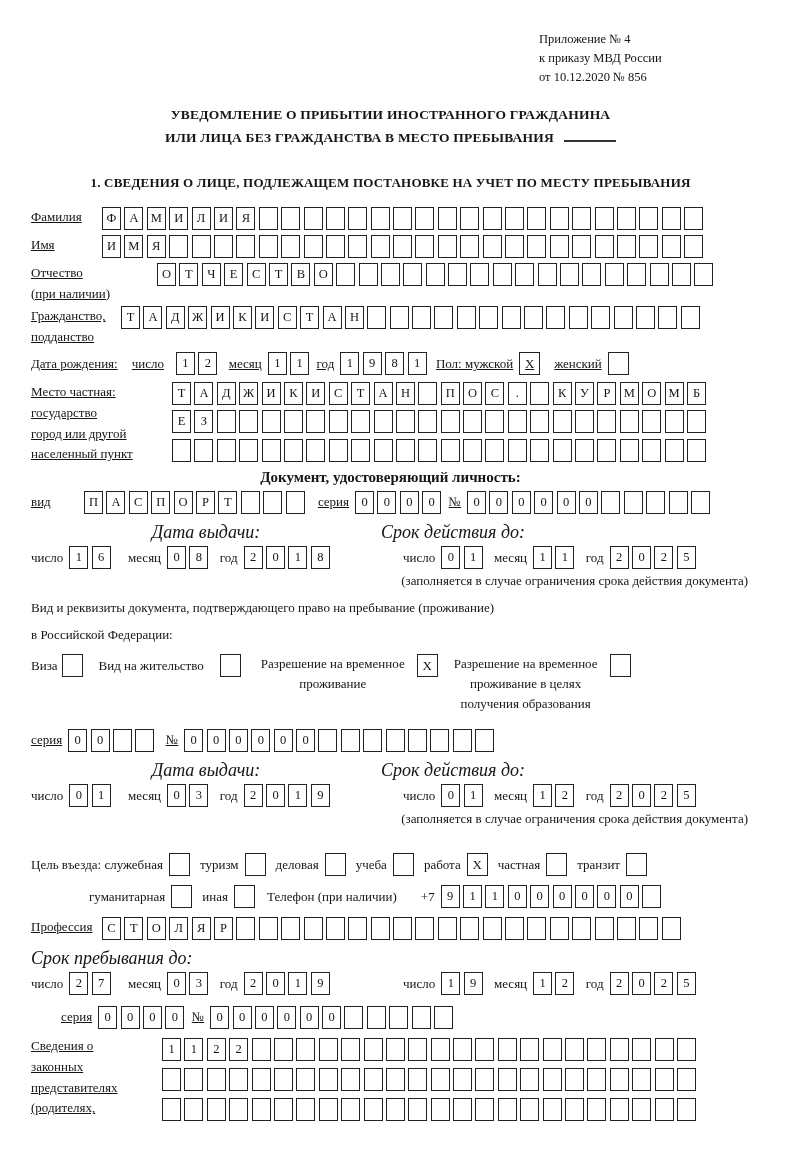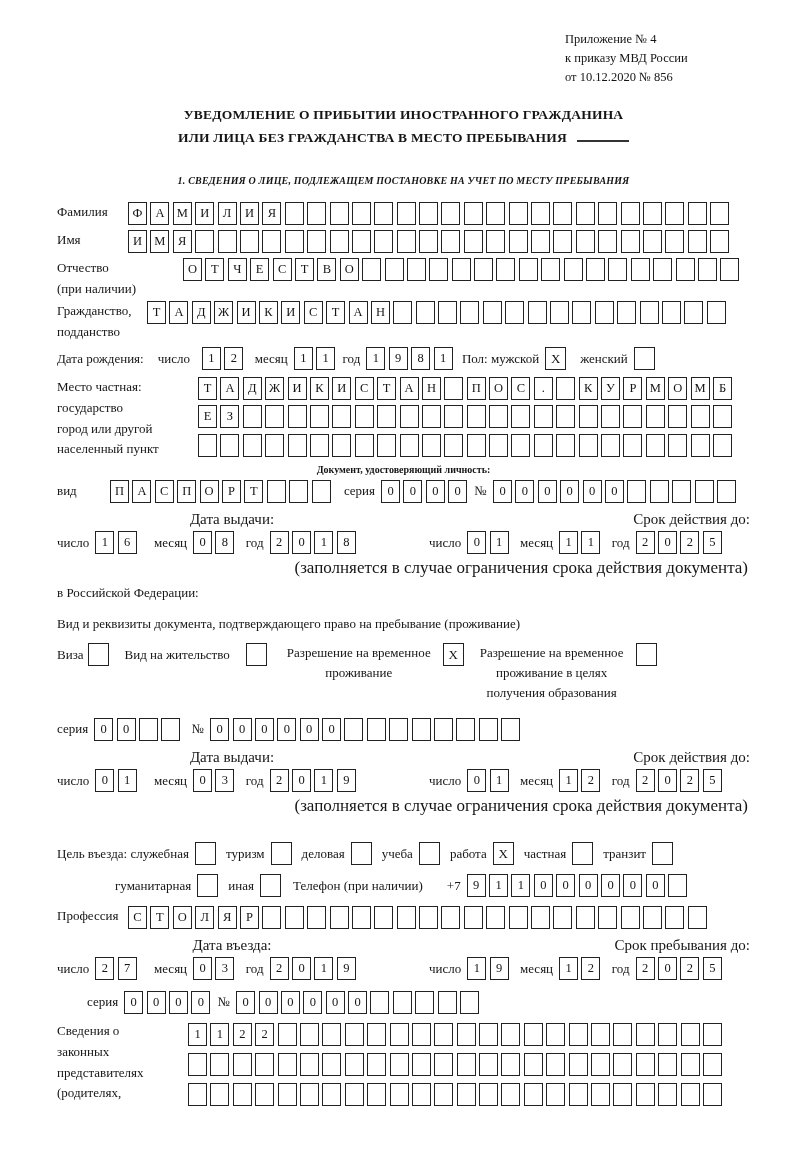--- a/index.html
+++ b/index.html
@@ -1,51 +1,51 @@
 <!DOCTYPE html>
 <html><head>
 <meta charset="utf-8">
 <style>
   html,body{margin:0;padding:0;background:#fff;}
   body{width:800px;height:1163px;overflow:hidden;color:#151515;
        font-family:"Liberation Serif","DejaVu Serif",serif;}
-  .page{box-sizing:border-box;width:800px;height:1163px;padding:30px 50px 10px 57px;}
+  .page{box-sizing:border-box;width:800px;height:1163px;padding:30px 50px 10px 31px;}
 
   
   .annex{margin-left:508px;font-size:12.5px;line-height:1.5;}
   .annex-note{font-size:12px;line-height:1.45;margin-top:3px;}
   .form-label{text-align:right;font-weight:bold;font-size:13.5px;margin:26px 40px 0 0;letter-spacing:.4px;}
   .title{text-align:center;font-weight:bold;font-size:13.5px;line-height:1.65;margin-top:18px;letter-spacing:.2px;}
   .blank-line{display:inline-block;width:52px;border-bottom:2px solid #333;height:12px;margin-left:10px;}
-  .sec-heading{font-weight:bold;font-size:10px;text-align:center;margin-top:26px;letter-spacing:.2px;font-style:italic;}
-
-  
-  .row{display:flex;align-items:flex-start;margin-top:5px;}
+  .sec-heading{font-weight:bold;font-size:13px;text-align:center;margin-top:26px;letter-spacing:.2px;}
+
+  
+  .row{display:flex;align-items:flex-start;margin-top:5px;text-decoration:underline;}
   .lbl{font-size:13px;line-height:1.6;flex-shrink:0;}
   .sublbl{font-size:13px;line-height:1.6;}
   .cellrow{white-space:nowrap;line-height:0;}
   .cell{display:inline-block;box-sizing:content-box;width:17px;height:21px;border:1.6px solid #222;
         margin-right:3.4px;text-align:center;font-size:12.5px;line-height:21px;vertical-align:top;}
   .checkbox{display:inline-block;box-sizing:content-box;width:19px;height:21px;border:1.6px solid #222;
         text-align:center;font-size:13px;line-height:21px;vertical-align:top;flex-shrink:0;}
   .stack > .cellrow{margin-bottom:5.5px;}
 
   
   .slbl{font-size:13px;margin:0 6px 0 0;line-height:24px;}
   .dgroup{display:flex;align-items:flex-start;white-space:nowrap;}
   .dgroup .cellrow{margin-right:8px;}
-  .dp-head{display:flex;font-size:15px;margin-top:8px;}
+  .dp-head{display:flex;font-size:18px;margin-top:8px;font-style:italic;}
   .dp-left{width:350px;text-align:center;}
-  .dp-right{flex:1;text-align:right;}
+  .dp-right{flex:1;text-align:left;}
   .dp-row{display:flex;margin-top:3px;}
   .dp-row .g-left{width:350px;}
   .dp-row .g-right{padding-left:22px;}
-  .valid-note{font-size:17px;text-align:right;margin-top:3px;padding-right:2px;}
-
-  .doc-heading{font-weight:bold;font-size:10px;text-align:center;margin-top:8px;}
+  .valid-note{font-size:13px;text-align:right;margin-top:3px;padding-right:2px;}
+
+  .doc-heading{font-weight:bold;font-size:15px;text-align:center;margin-top:8px;}
   .plain{font-size:13px;line-height:1.7;}
 
   
   .permits{display:flex;align-items:flex-start;font-size:13px;margin-top:8px;}
   .opt-ml{text-align:center;line-height:1.55;}
   .gap4{margin-left:4px;} .gap12{margin-left:12px;}
   .gap16{margin-left:16px;} .gap20{margin-left:20px;}
 
   
   .purpose{display:flex;align-items:flex-start;font-size:13px;margin-top:26px;}
@@ -153,22 +153,22 @@
       <span class="slbl">число</span>
         <span class="cellrow"><span class="cell">0</span><span class="cell">1</span></span>
       <span class="slbl">месяц</span>
         <span class="cellrow"><span class="cell">1</span><span class="cell">1</span></span>
       <span class="slbl">год</span>
         <span class="cellrow"><span class="cell">2</span><span class="cell">0</span><span class="cell">2</span><span class="cell">5</span></span>
     </div>
   </div>
   <div class="valid-note">(заполняется в случае ограничения срока действия документа)</div>
 
+  <div class="plain" style="margin-top:8px">Вид и реквизиты документа, подтверждающего право на пребывание (проживание)</div>
   <div class="plain" style="margin-top:4px">в Российской Федерации:</div>
-  <div class="plain" style="margin-top:8px">Вид и реквизиты документа, подтверждающего право на пребывание (проживание)</div>
 
   <div class="permits">
     <span style="line-height:24px">Виза</span>
     <span class="checkbox gap4"></span>
     <span class="gap16" style="line-height:24px">Вид на жительство</span>
     <span class="checkbox gap16"></span>
     <span class="opt-ml gap20">
       <span>Разрешение на временное</span><br>
       <span>проживание</span>
     </span>
@@ -238,21 +238,20 @@
     <span class="lbl" style="margin-left:24px">+7</span>
     <span class="cellrow" style="margin-left:6px"><span class="cell">9</span><span class="cell">1</span><span class="cell">1</span><span class="cell">0</span><span class="cell">0</span><span class="cell">0</span><span class="cell">0</span><span class="cell">0</span><span class="cell">0</span><span class="cell"></span></span>
   </div>
 
   <div class="row" style="margin-top:8px">
     <div class="lbl" style="width:71px">Профессия</div>
     <div class="cellrow"><span class="cell">С</span><span class="cell">Т</span><span class="cell">О</span><span class="cell">Л</span><span class="cell">Я</span><span class="cell">Р</span><span class="cell"></span><span class="cell"></span><span class="cell"></span><span class="cell"></span><span class="cell"></span><span class="cell"></span><span class="cell"></span><span class="cell"></span><span class="cell"></span><span class="cell"></span><span class="cell"></span><span class="cell"></span><span class="cell"></span><span class="cell"></span><span class="cell"></span><span class="cell"></span><span class="cell"></span><span class="cell"></span><span class="cell"></span><span class="cell"></span></div>
   </div>
 
   <div class="dp-head">
-    <div class="dp-left">Дата въезда:</div>
     <div class="dp-right">Срок пребывания до:</div>
   </div>
   <div class="dp-row">
     <div class="dgroup g-left">
       <span class="slbl">число</span>
         <span class="cellrow"><span class="cell">2</span><span class="cell">7</span></span>
       <span class="slbl" style="margin-left:6px">месяц</span>
         <span class="cellrow"><span class="cell">0</span><span class="cell">3</span></span>
       <span class="slbl">год</span>
         <span class="cellrow"><span class="cell">2</span><span class="cell">0</span><span class="cell">1</span><span class="cell">9</span></span>

